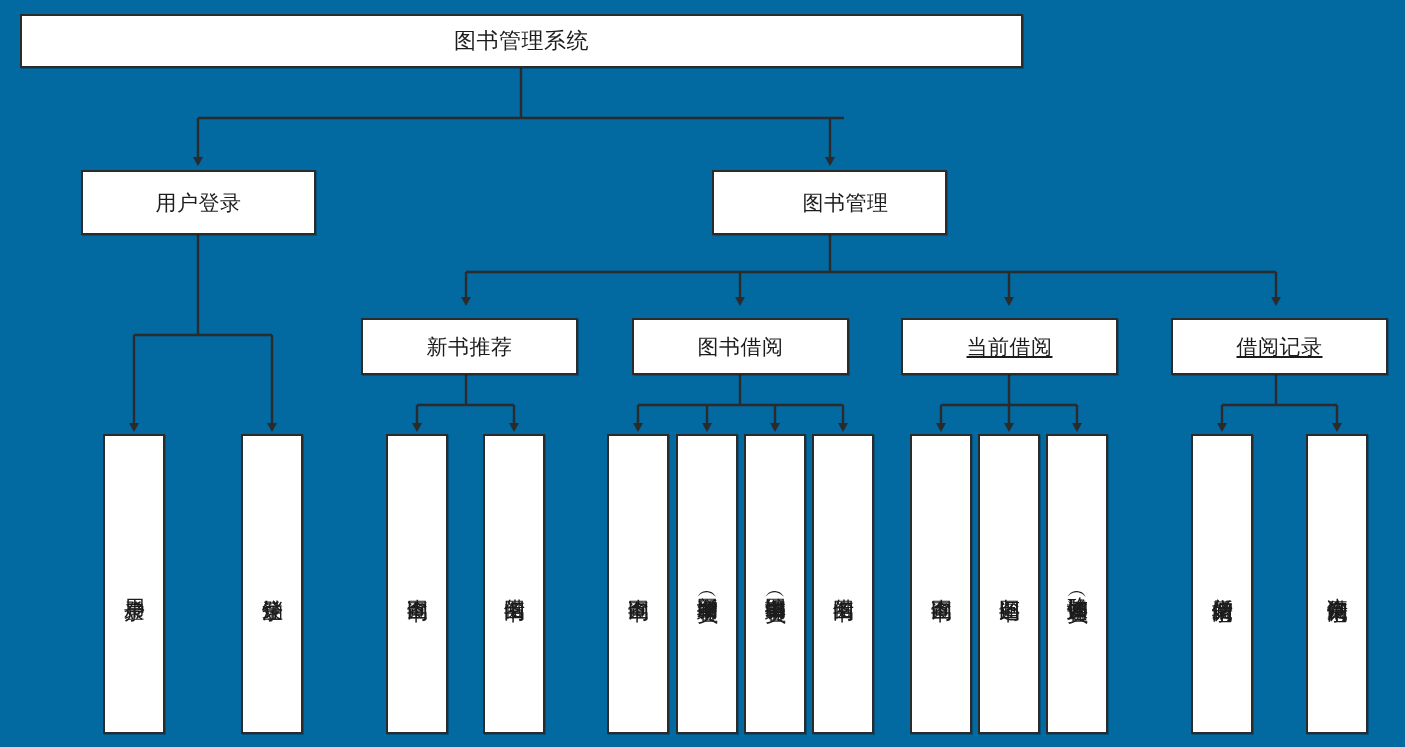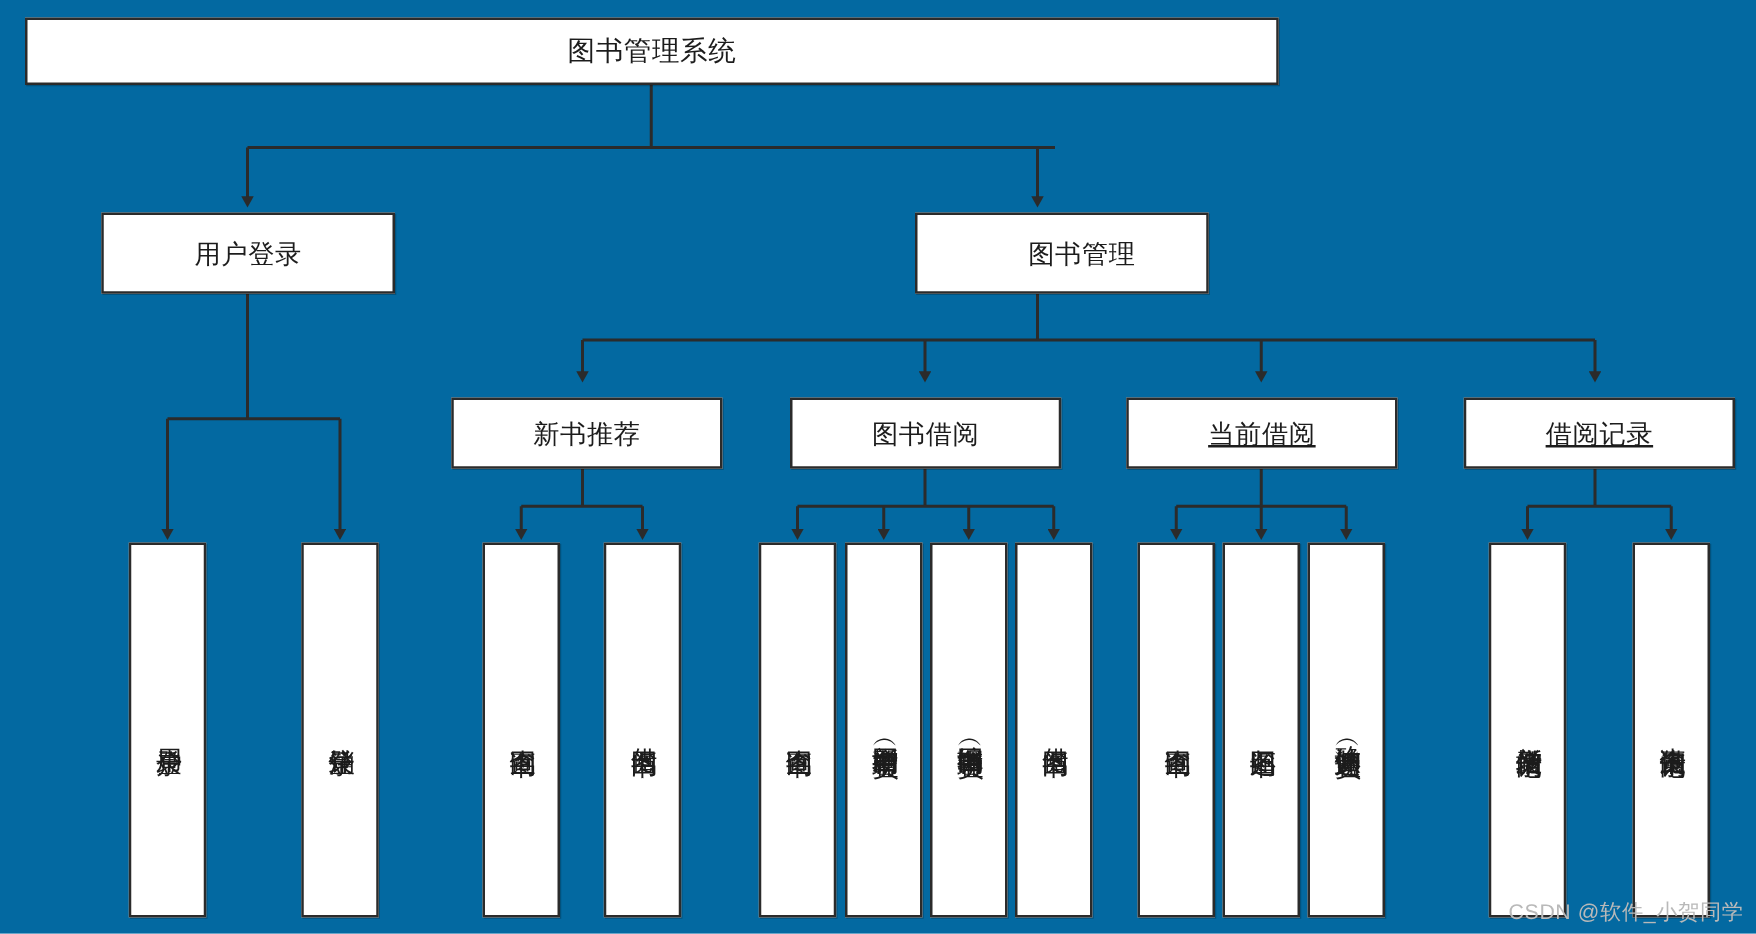--- a/index.html
+++ b/index.html
@@ -118,21 +118,21 @@
     </g>
   </svg>
 
   <div class="node node-root" style="left:20px; top:14px; width:1003px; height:54px;">
     <span class="node-h">图书管理系统</span>
   </div>
 
   <div class="node" style="left:81px; top:170px; width:235px; height:65px;">
     <span class="node-h">用户登录</span>
   </div>
-  <div class="node" style="left:732px; top:170px; width:235px; height:65px;padding-left:32px;">
+  <div class="node" style="left:712px; top:170px; width:235px; height:65px;padding-left:32px;">
     <span class="node-h">图书管理</span>
   </div>
 
   <div class="node" style="left:632px; top:318px; width:217px; height:57px;">
     <span class="node-h">图书借阅</span>
   </div>
   <div class="node" style="left:361px; top:318px; width:217px; height:57px;">
     <span class="node-h">新书推荐</span>
   </div>
   <div class="node" style="left:901px; top:318px; width:217px; height:57px;text-decoration:underline;">
@@ -179,15 +179,14 @@
     <span class="node-v">确认归还（管理员）</span>
   </div>
 
   <div class="node" style="left:1191px; top:434px; width:62px; height:300px;">
     <span class="node-v">新增借阅记录</span>
   </div>
   <div class="node" style="left:1306px; top:434px; width:62px; height:300px;">
     <span class="node-v">查询借阅记录</span>
   </div>
 
-  <div class="watermark">CSDN @软件_小贺同学</div>
 
 </div>
 
 </body></html>

